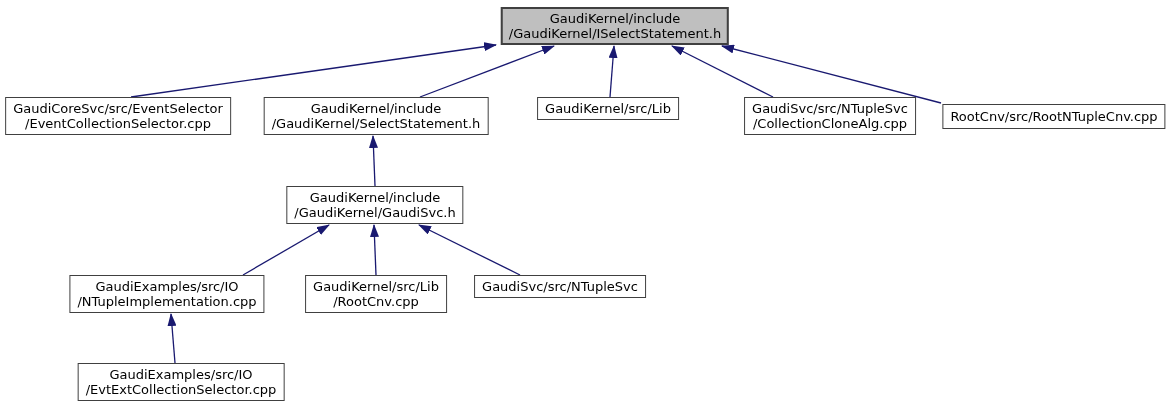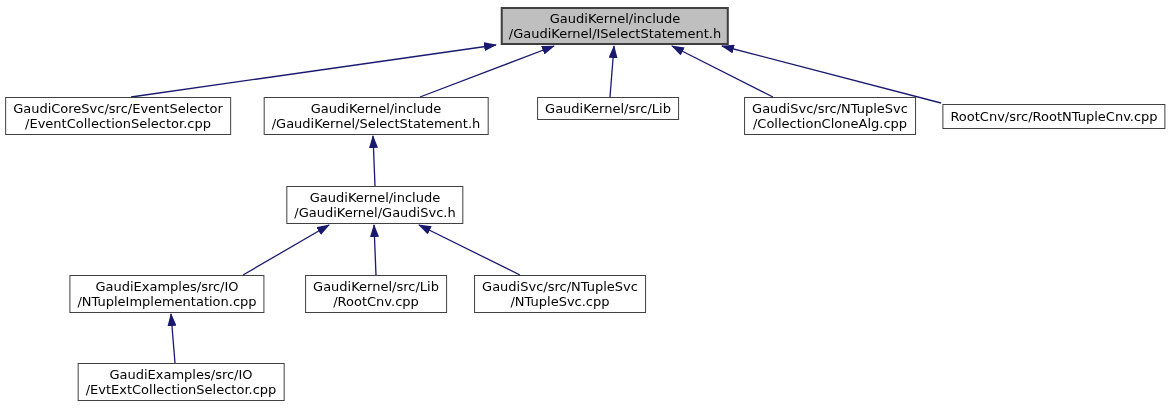--- a/index.html
+++ b/index.html
@@ -109,21 +109,20 @@
     <span>/NTupleImplementation.cpp</span>
   </div>
 
   <div class="node" style="left:376px; top:275px;">
     <span>GaudiKernel/src/Lib</span>
     <span>/RootCnv.cpp</span>
   </div>
 
   <div class="node" style="left:560px; top:275px;">
     <span>GaudiSvc/src/NTupleSvc</span>
-    <span>/NTupleSvc.cpp</span>
   </div>
 
   <div class="node" style="left:181px; top:363px;">
     <span>GaudiExamples/src/IO</span>
     <span>/EvtExtCollectionSelector.cpp</span>
   </div>
 
 </div>
 
 </body></html>

